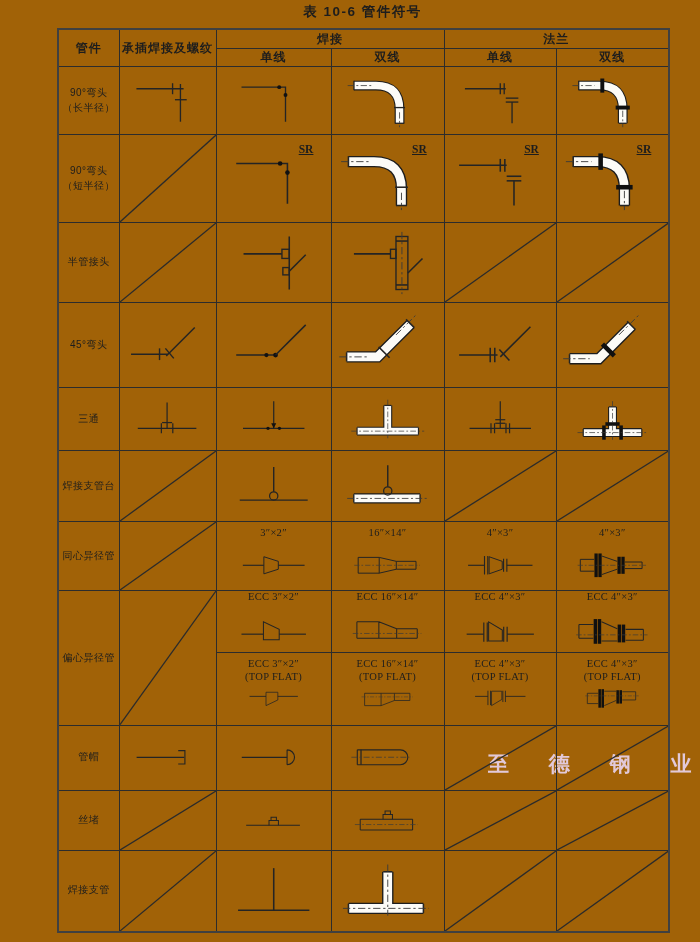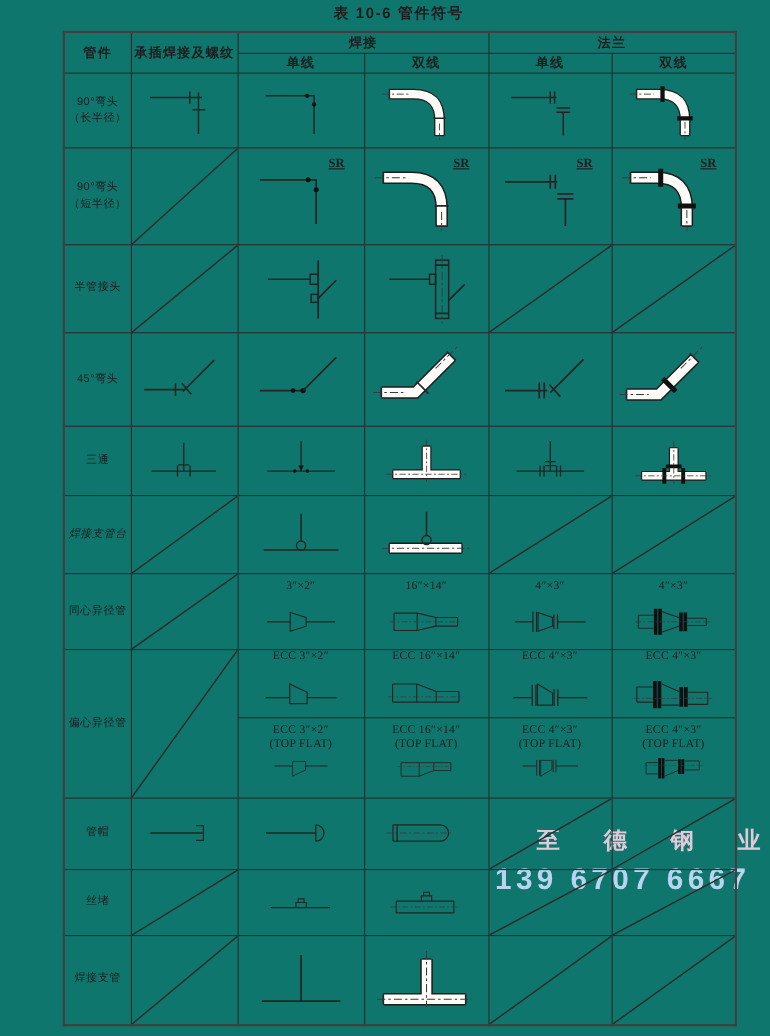--- a/index.html
+++ b/index.html
@@ -1,17 +1,17 @@
 <!DOCTYPE html>
 <html><head>
 <meta charset="utf-8">
 <style>
   html,body{margin:0;padding:0;}
   body{width:700px;height:942px;background:#faf9f4;font-family:"Liberation Sans","DejaVu Sans",sans-serif;color:#1d1d1d;}
-  #page{position:relative;width:700px;height:942px;overflow:hidden;background:#0f766e;}
+  #page{position:relative;width:700px;height:942px;overflow:hidden;background:#a16207;}
   #doc-title{position:absolute;top:3px;left:57px;width:611px;text-align:center;font-size:13.5px;font-weight:bold;letter-spacing:1.5px;}
   
   .wm{position:absolute;z-index:0;white-space:nowrap;font-weight:700;}
   #wm-company{left:488px;top:750px;font-size:21px;letter-spacing:17px;}
   #wm-phone{left:450px;top:784px;font-size:27px;letter-spacing:4px;font-weight:600;}
   
   #symtable{position:absolute;top:28px;left:57px;z-index:1;border-collapse:collapse;table-layout:fixed;width:611px;background:transparent;}
   #symtable th,#symtable td{border:1.3px solid #2c2c2c;padding:0;text-align:center;vertical-align:middle;background:transparent;}
   #symtable{border:2px solid #404040;}
   #symtable thead th{font-size:12px;font-weight:600;letter-spacing:1px;}
@@ -35,21 +35,20 @@
   .sym .dot{fill:#111;stroke:none;}
 </style>
 </head>
 <body>
 
 <div id="page">
 
   <div id="doc-title">表 10-6  管件符号</div>
 
   <div class="wm" id="wm-company" style="color: rgb(226, 201, 218);">至 德 钢 业</div>
-  <div class="wm" id="wm-phone" style="color: rgb(185, 212, 236);">139 6707 6667</div>
 
   <table id="symtable">
     <colgroup>
       <col style="width:61px">
         <col style="width:97px">
         <col style="width:115px">
       <col style="width:113px">
         <col style="width:112px">
         <col style="width:113px">
     </colgroup>
@@ -327,21 +326,21 @@
   <line class="fb" x1="45" y1="42" x2="65" y2="42"></line>
   <line class="ln" x1="14" y1="49" x2="14" y2="59"></line>
               <line class="ln" x1="96" y1="49" x2="96" y2="59"></line>
   <line class="ln" x1="50" y1="18" x2="60" y2="18"></line>
   <line class="cl" x1="6" y1="54" x2="104" y2="54"></line>
               <line class="cl" x1="55" y1="10" x2="55" y2="64"></line>
             </svg>
           </td>
         </tr>
         <tr>
-          <td class="label-cell" style="height: 70px; font-style: italic;">
+          <td class="label-cell" style="height: 70px;">
             <div>焊接支管台</div>
           </td>
           <td class="na-cell">
             <svg class="diag" viewBox="0 0 100 100" preserveAspectRatio="none">
               <line x1="0" y1="100" x2="100" y2="0" vector-effect="non-scaling-stroke"></line>
             </svg>
           </td>
           <td class="sym-cell">
             <svg class="sym" viewBox="0 0 110 70" style="height:58px">
               <line class="ln" x1="14" y1="52" x2="96" y2="52"></line>

